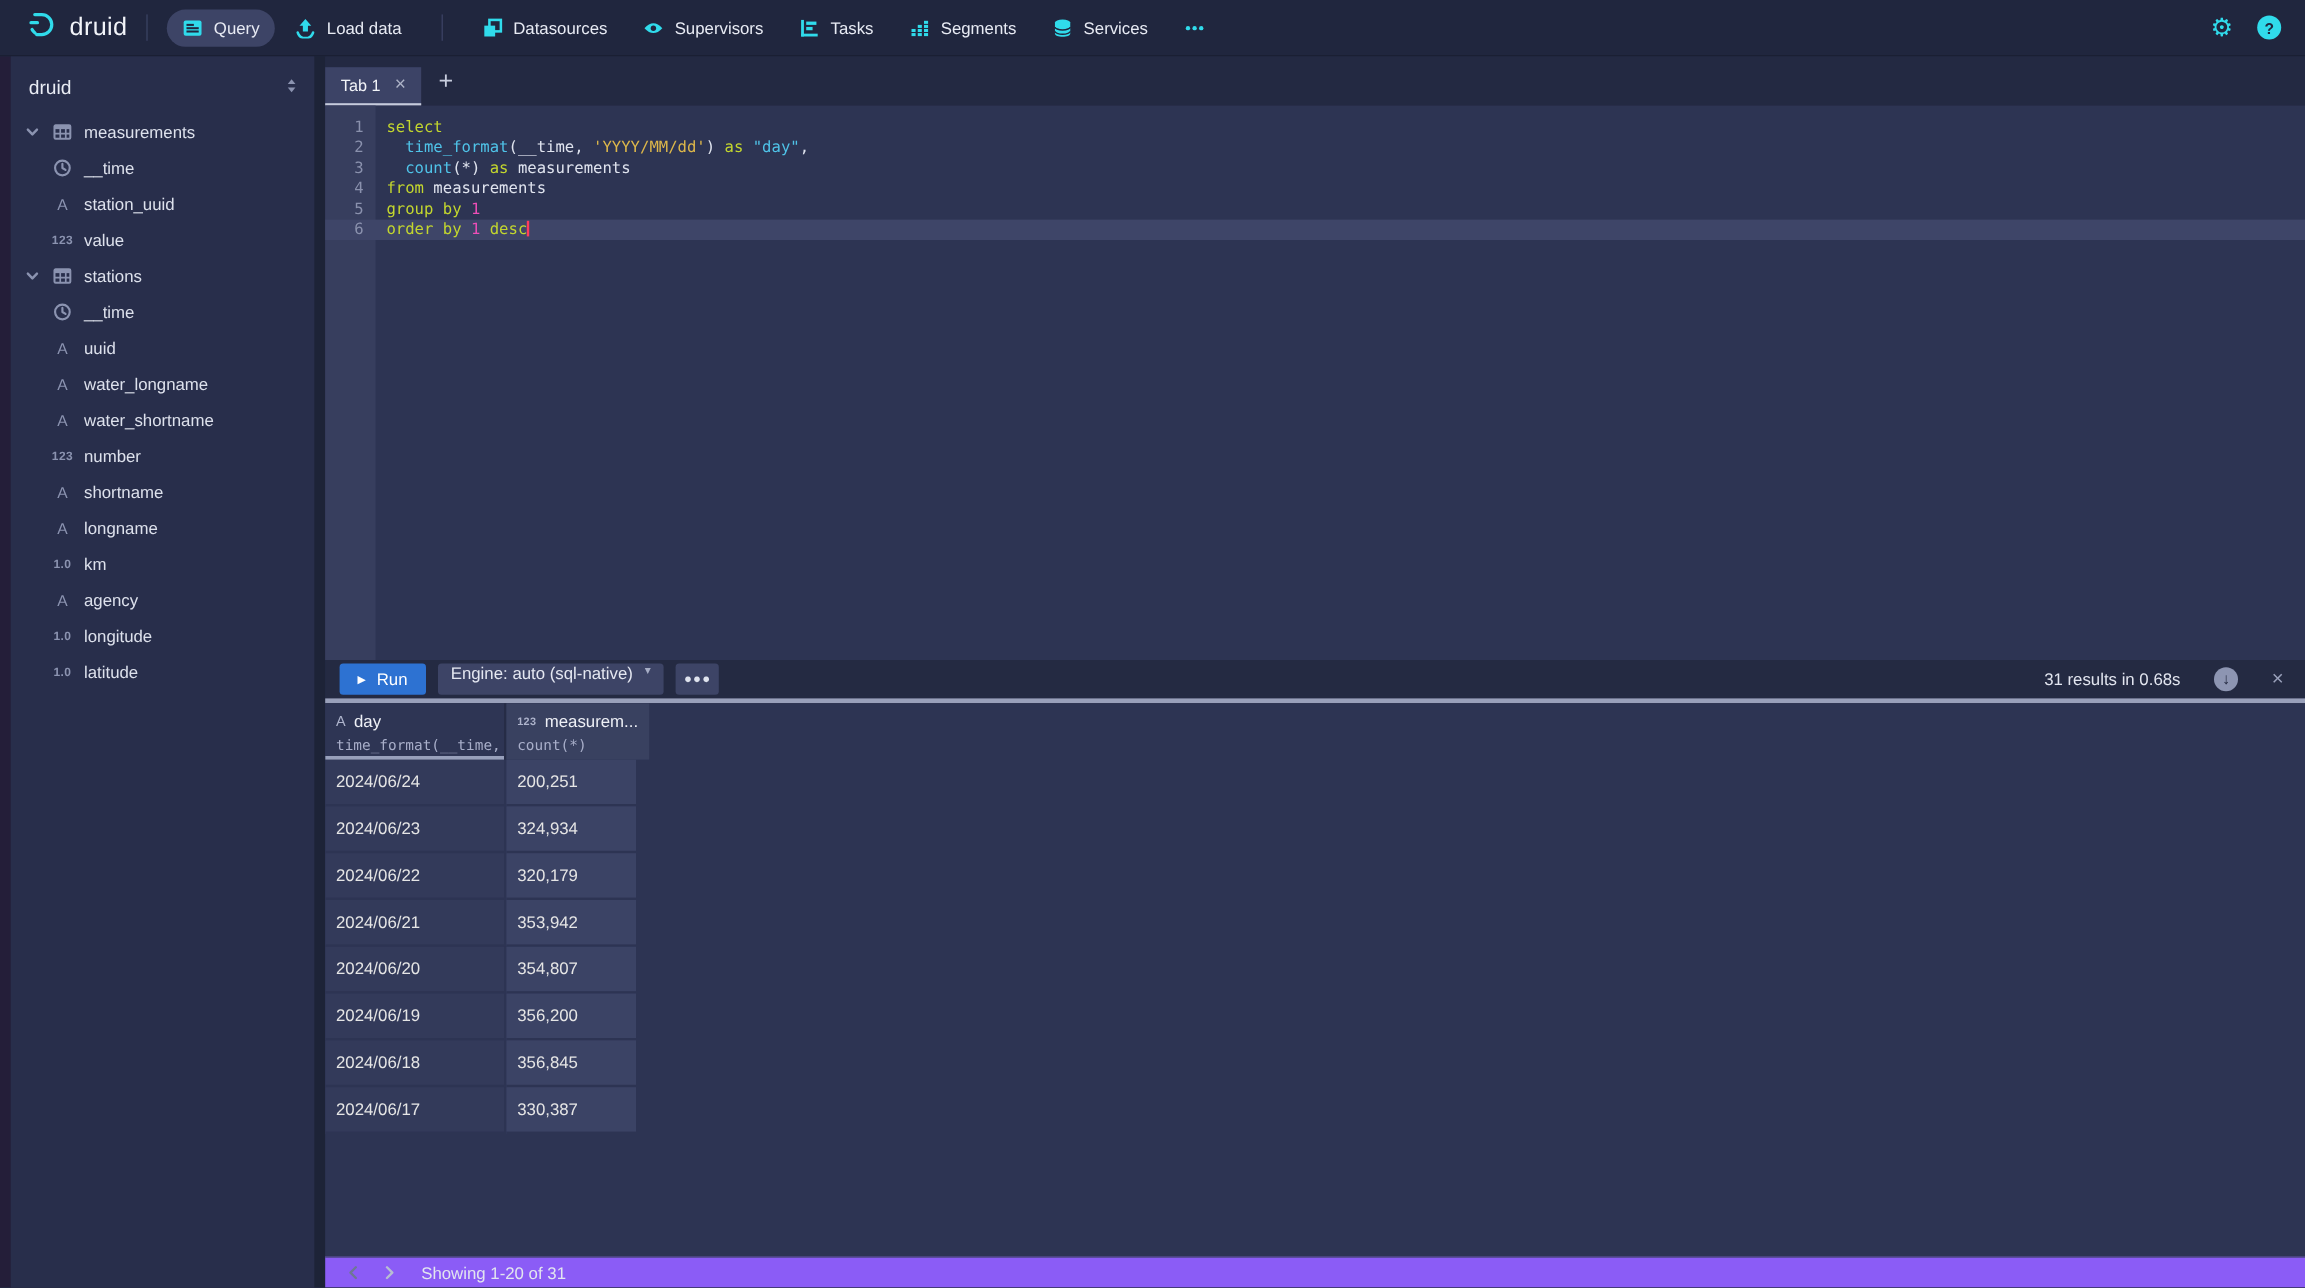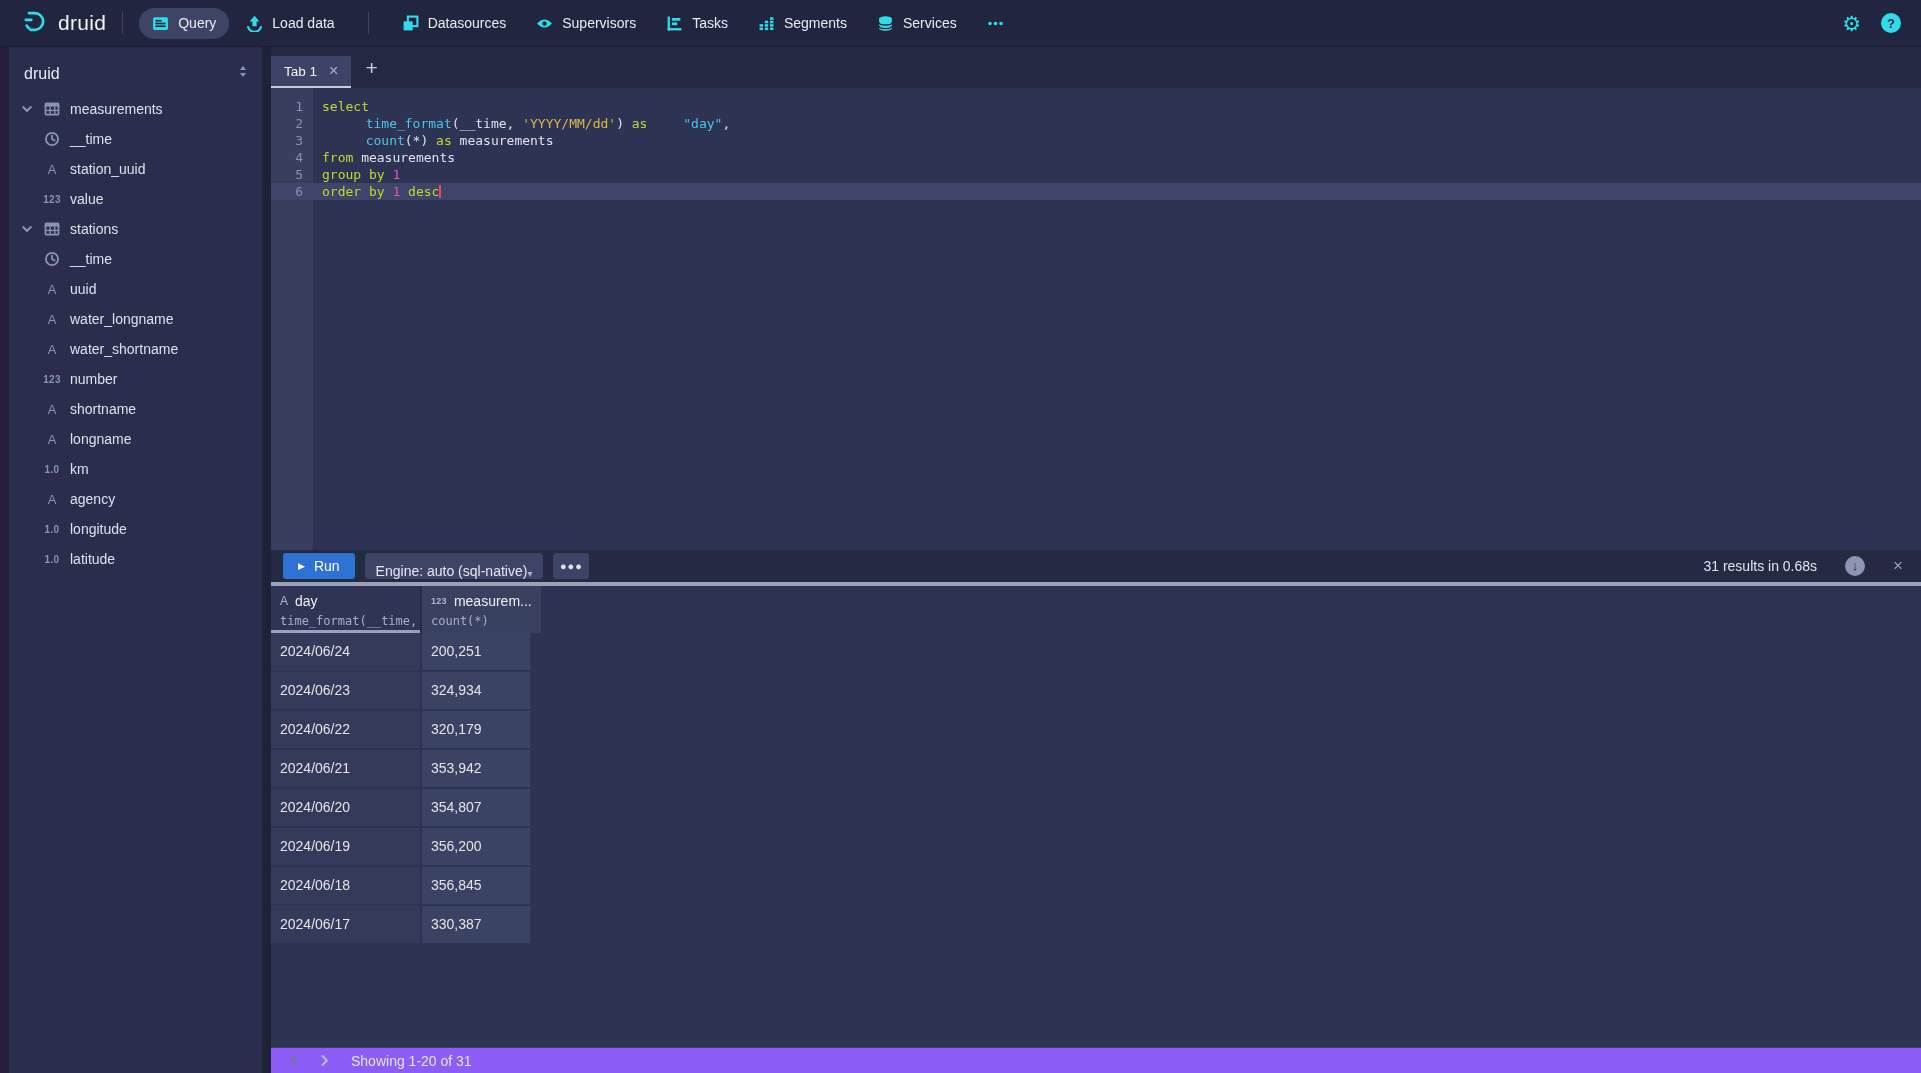--- a/index.html
+++ b/index.html
@@ -56,36 +56,36 @@
   
   .editor { flex:1; min-height:0; background:#2d3453; position:relative;
             font-family:"DejaVu Sans Mono", monospace; font-size:13px; line-height:17px; cursor:text; }
   .gutter-bg { position:absolute; left:0; top:0; bottom:0; width:42px; background:#373e5e; }
   .code { position:relative; z-index:1; padding-top:10px; }
   .code-line { display:flex; height:17px; white-space:pre; }
   .code-line.active { background:#3e4568; }
   .lnum { width:42px; flex:none; text-align:right; padding-right:10px; color:#8a91ad; }
   .lcode { padding-left:9px; white-space:pre; }
   .tok-kw  { color:var(--c-kw); }
-  .tok-fn  { color:var(--c-fn);margin-left:28px; }
+  .tok-fn  { color:var(--c-fn); }
   .tok-str { color:var(--c-str); }
   .tok-num { color:var(--c-num); }
   .tok-pln { color:#dfe3ee; }
   .cursor { display:inline-block; width:2px; height:13px; background:var(--c-cursor);
             vertical-align:-2px; }
 
   
   .runbar { height:32px; flex:none; background:#242a42; display:flex; align-items:center;
             gap:10px; padding:0 12px; }
   .run-btn { background:var(--c-run); color:#fff; font-size:14px; height:26px; padding:0 15px;
              border:none; border-radius:3px; display:flex; align-items:center; gap:9px;
              font-family:inherit; cursor:pointer; }
   .play { font-size:9px; }
   .engine-btn { background:#3d4466; color:#e4e7f1; font-size:14px; height:26px; padding:0 11px;
-                border:none; border-radius:3px; display:flex; align-items:flex-end; 
+                border:none; border-radius:3px; display:flex; align-items:flex-start; gap:10px;
                 font-family:inherit; cursor:pointer; }
   .caret { color:#a7aec6; font-size:10px; }
   .more-btn { background:#3d4466; color:#dfe3ee; height:26px; width:36px; border:none; border-radius:3px;
               display:flex; align-items:center; justify-content:center; font-size:11px;
               letter-spacing:1px; font-family:inherit; cursor:pointer; }
   .runbar-right { margin-left:auto; display:flex; align-items:center; gap:28px; padding-right:6px; }
   .status { color:#e2e5ef; font-size:14px; }
   .dl { width:20px; height:20px; border-radius:50%; background:#8d95b2; color:#242a42;
         display:flex; align-items:center; justify-content:center; font-weight:bold; font-size:13px; cursor:pointer; }
   .close-x { color:#9aa1bb; font-size:17px; line-height:1; cursor:pointer; }

